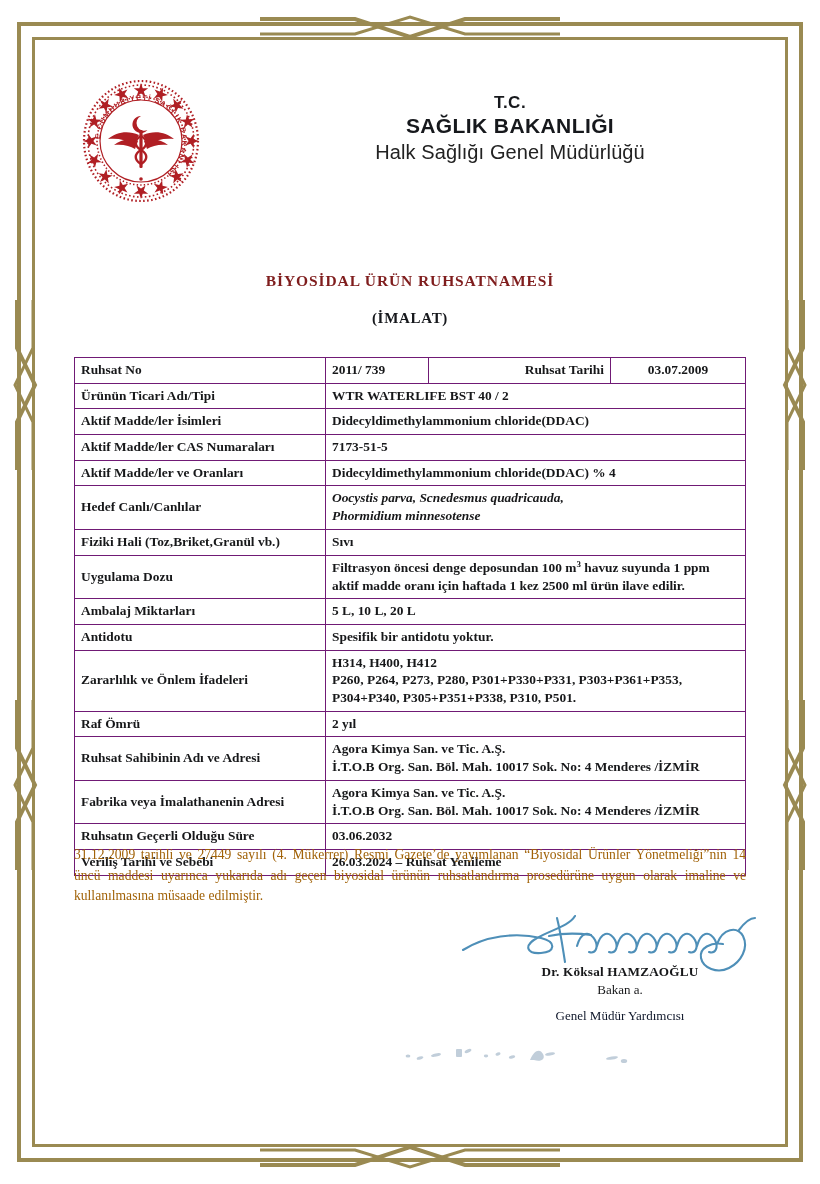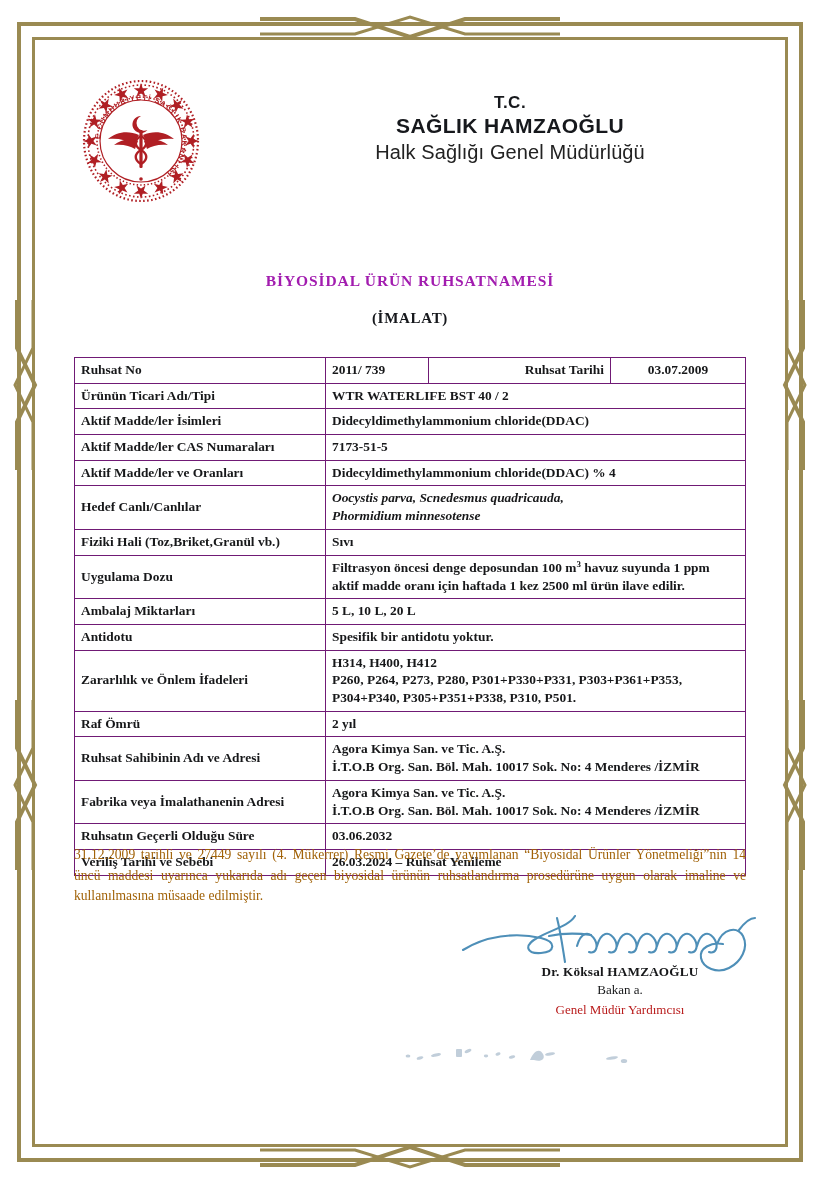--- a/index.html
+++ b/index.html
@@ -63,21 +63,21 @@
   .gm-line{
     font-family:"Liberation Sans", sans-serif;
     font-weight:normal;font-size:20px;letter-spacing:.1px;line-height:1.2;
     color:#222;margin-top:2px;
   }
 
   
   .doc-title{
     position:absolute;left:0;top:272px;width:820px;text-align:center;
     font-family:"Liberation Serif", serif;
-    font-weight:bold;font-size:15.5px;letter-spacing:.9px;color:#a21caf;
+    font-weight:bold;font-size:15.5px;letter-spacing:.9px;color:#7f1d1d;
   }
   .doc-subtitle{
     position:absolute;left:0;top:310px;width:820px;text-align:center;
     font-family:"Liberation Serif", serif;
     font-weight:bold;font-size:15px;letter-spacing:.7px;color:#16181c;
   }
 
   
   .tbl-wrap{
     position:absolute;left:74px;top:357px;width:672px;
@@ -122,21 +122,21 @@
   }
   .sig-ink{
     position:absolute;left:-25px;top:-6px;width:330px;height:70px;
     pointer-events:none;
   }
   .sig-name{
     position:relative;margin-top:52px;
     font-size:13.2px;font-weight:600;letter-spacing:.2px;color:#17181a;
   }
   .sig-role1{font-size:13px;margin-top:2px;color:#17181a;}
-  .sig-role2{font-size:13px;margin-top:4px;color:#b91c1c;}
+  .sig-role2{font-size:13px;margin-top:10px;color:#0f172a;}
 
   
   .smudges{
     position:absolute;left:400px;top:1040px;width:260px;height:30px;
     opacity:.55;pointer-events:none;
   }
 </style>
 </head>
 <body>
 
@@ -261,21 +261,21 @@
 
           <path d="M63 58 C56 62, 56 68, 63 72 C70 76, 70 82, 63 86" fill="none" stroke="#b01f24" stroke-width="2.4" stroke-linecap="round"></path>
           <path d="M63 58 C70 62, 70 68, 63 72 C56 76, 56 82, 63 86" fill="none" stroke="#b01f24" stroke-width="2.4" stroke-linecap="round"></path>
         </g>
         <circle cx="63" cy="101" r="1.8" fill="#b01f24"></circle>
       </svg>
     </div>
 
     <div class="ministry">
       <div class="tc-line">T.C.</div>
-      <div class="bakanlik-line">SAĞLIK HAMZAOĞLU</div>
+      <div class="bakanlik-line">SAĞLIK BAKANLIĞI</div>
       <div class="gm-line">Halk Sağlığı Genel Müdürlüğü</div>
     </div>
   </div>
 
   <div class="doc-title">BİYOSİDAL ÜRÜN RUHSATNAMESİ</div>
   <div class="doc-subtitle">(İMALAT)</div>
 
   <div class="tbl-wrap">
     <table class="cert">
       <tbody>

